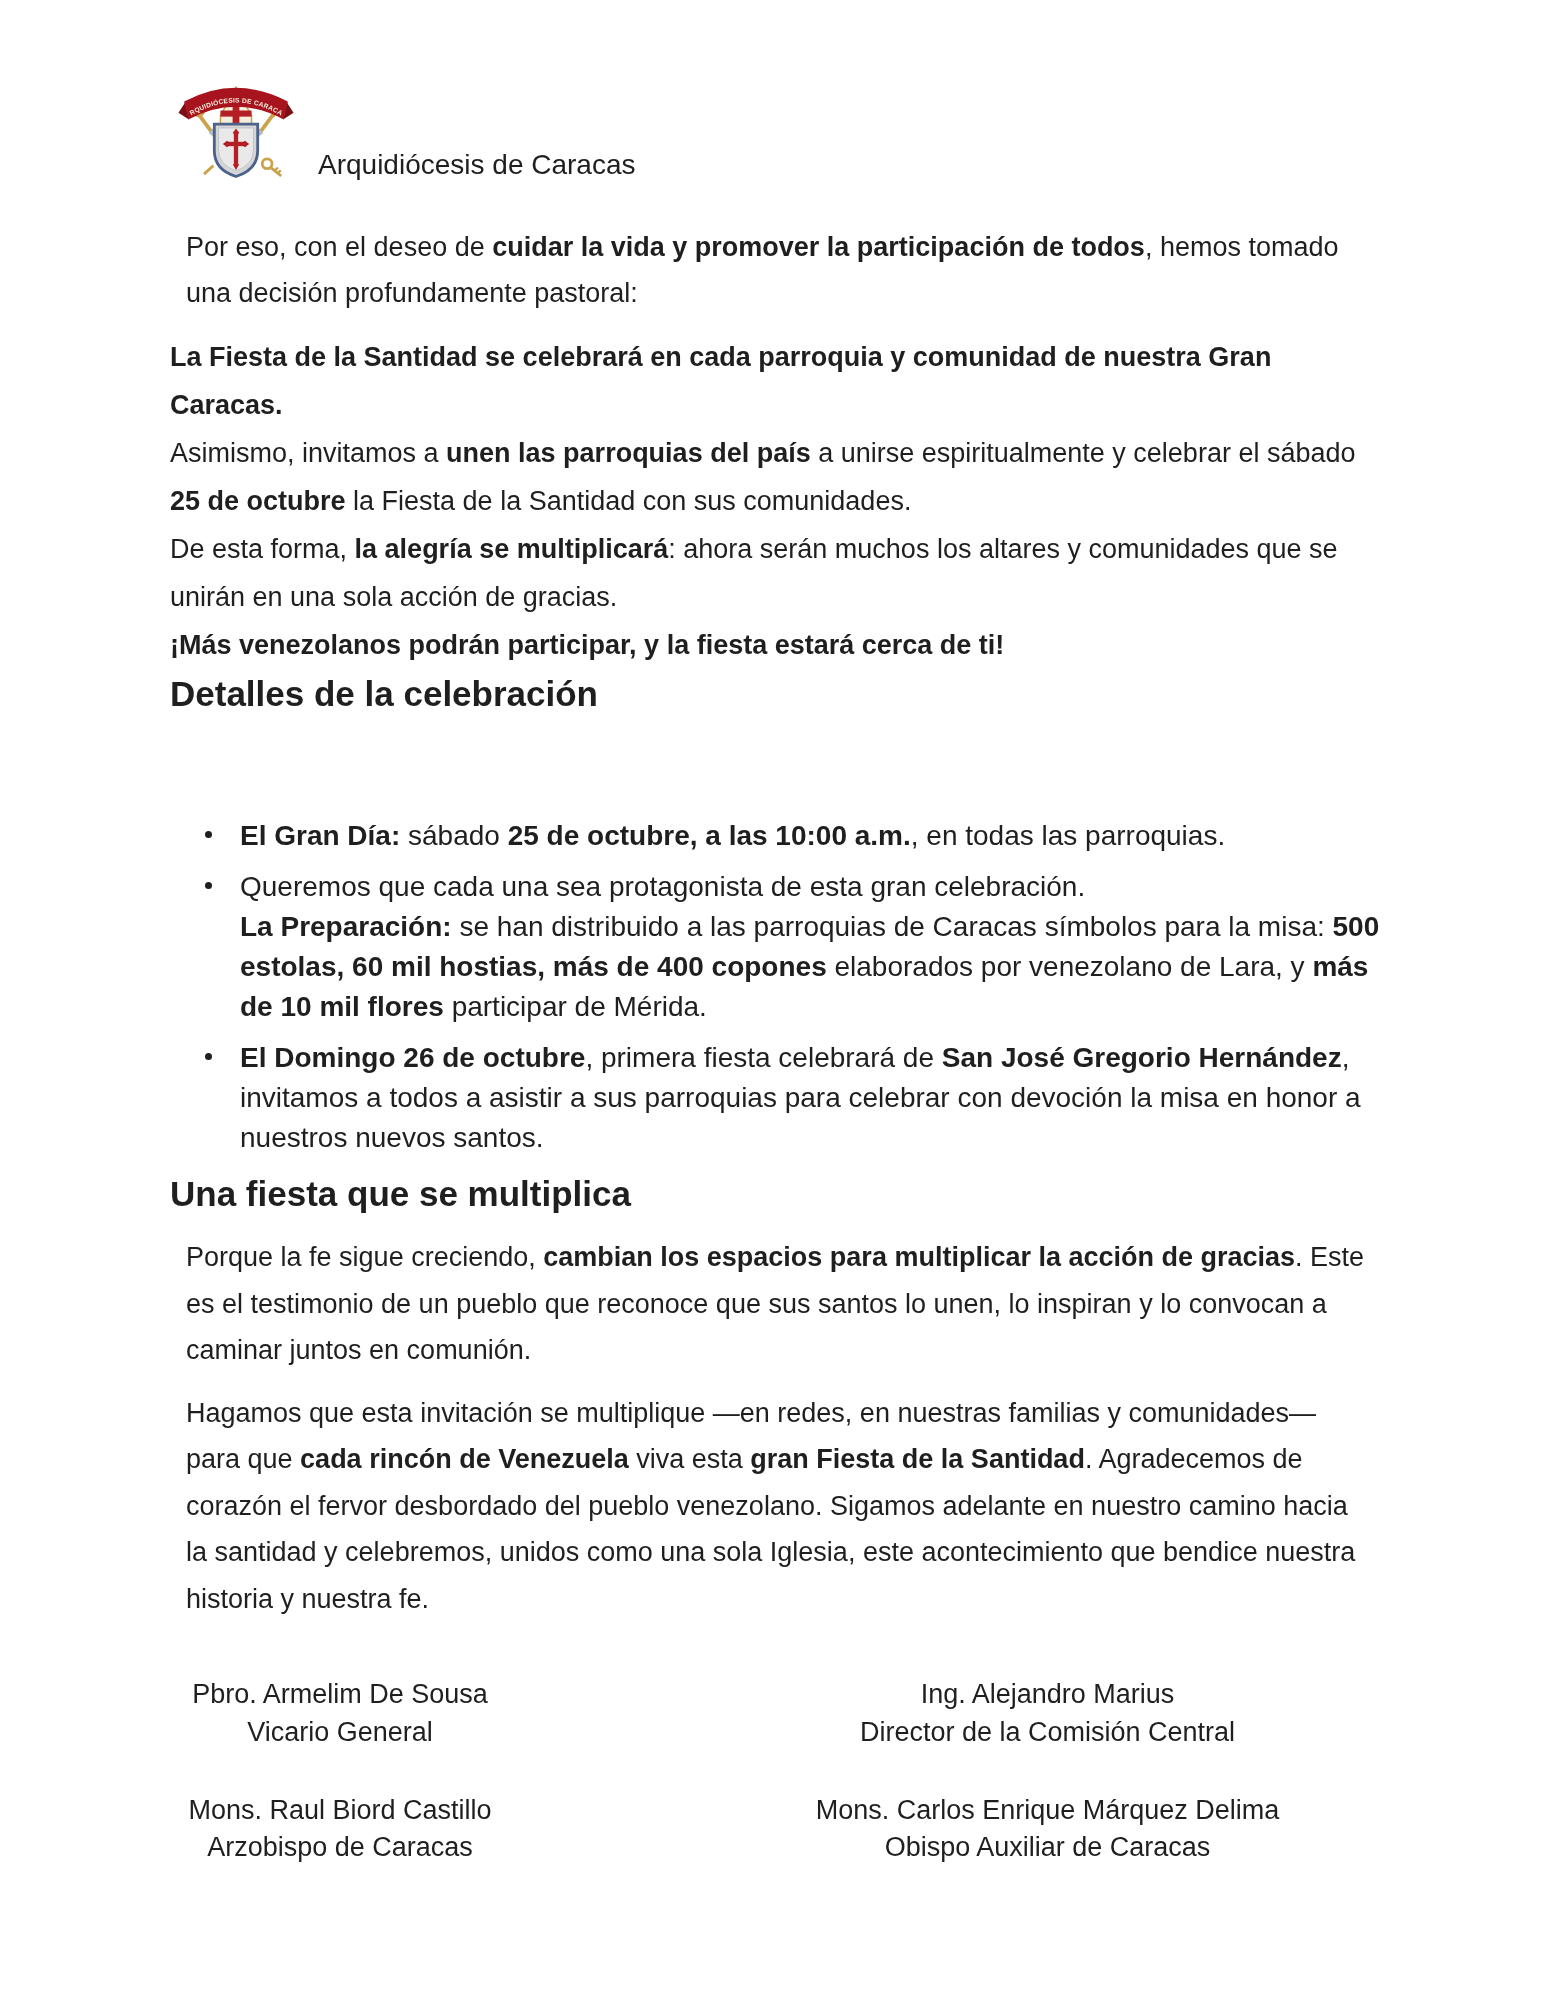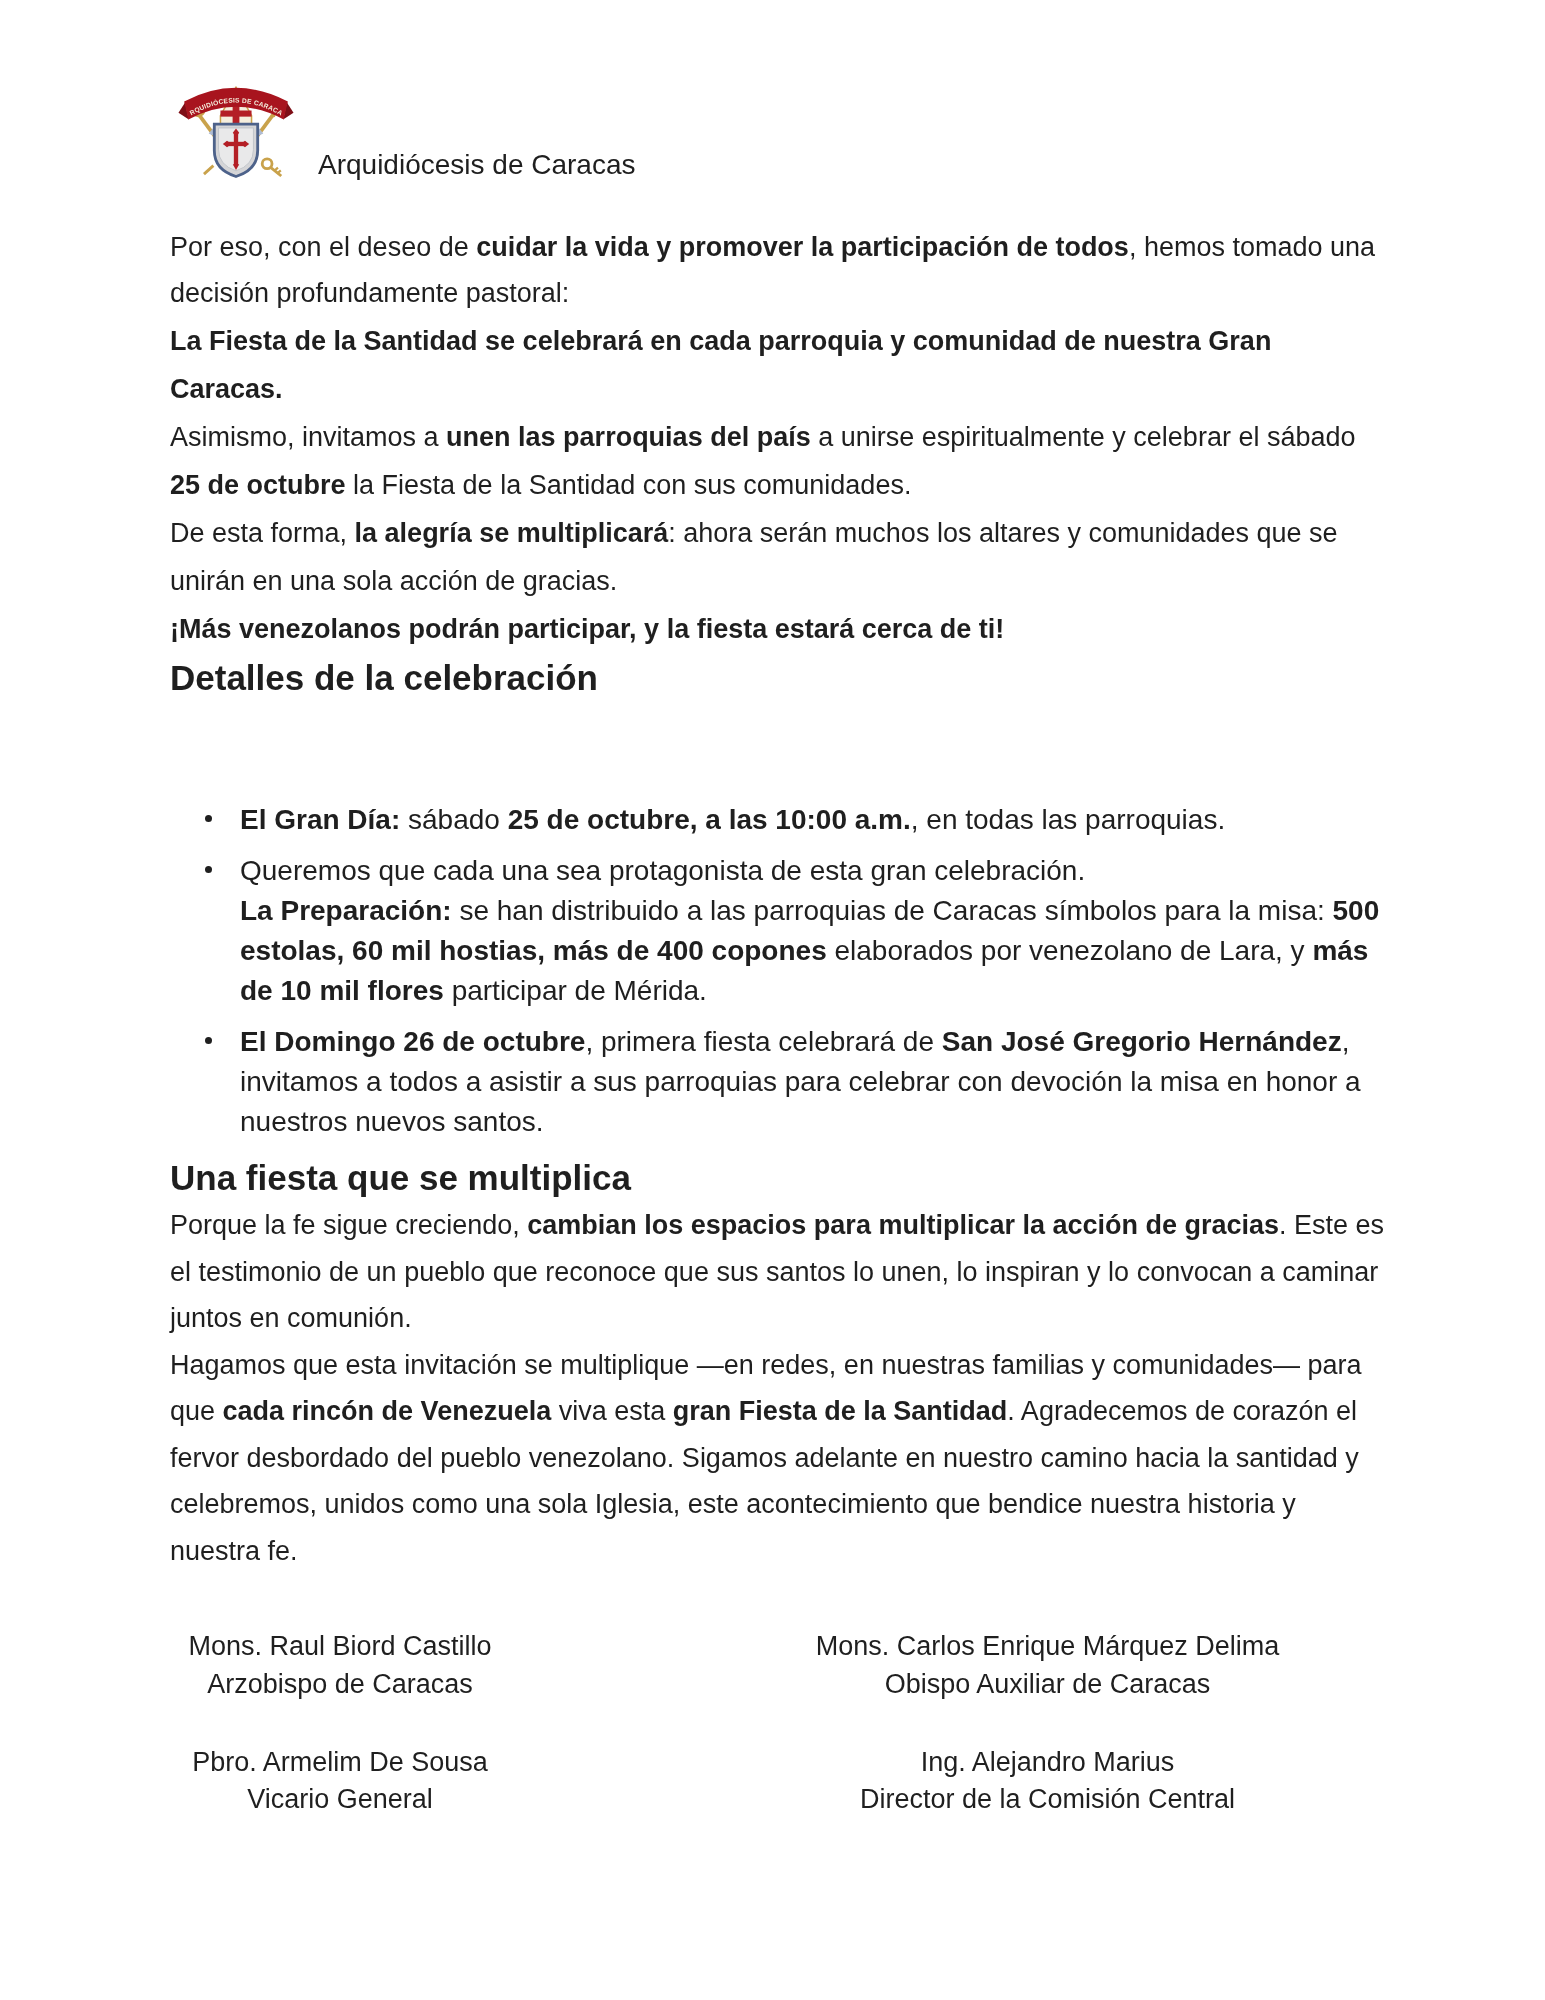--- a/index.html
+++ b/index.html
@@ -5,21 +5,21 @@
   html,body{margin:0;padding:0;background:#e9e9e9;}
   .page{
     width:1545px;height:2000px;background:#ffffff;margin:0 auto;
     font-family:"Liberation Sans",sans-serif;color:#1f1f1f;
     position:relative;overflow:hidden;box-sizing:border-box;
   }
   .content{padding:70px 160px 0 170px;box-sizing:border-box;}
   .doc-header{display:flex;align-items:flex-end;gap:16px;margin-bottom:40px;}
   .logo{width:132px;height:114px;flex:none;display:block;}
   .org-name{font-size:28px;line-height:1;padding-bottom:5px;}
-  p.doc{font-size:27px;line-height:1.72;margin:0;}
+  p.doc{font-size:27px;line-height:1.72;margin:16px;}
   .intro{margin-bottom:14px;}
   .lead-block p{margin:0;line-height:1.78;}
   h2.doc{font-size:35px;font-weight:bold;margin:0;line-height:1.4;}
   .h-detalles{margin-top:30px;}
   ul.doc{list-style:none;margin:98px 0 0 0;padding:0 0 0 33px;font-size:28px;line-height:1.43;}
   ul.doc li{position:relative;padding-left:37px;margin-bottom:11px;}
   ul.doc li::before{
     content:"";position:absolute;left:2px;top:15px;width:7px;height:7px;
     border-radius:50%;background:#1f1f1f;
   }
@@ -112,34 +112,34 @@
     </ul>
 
     <h2 class="doc h-fiesta">Una fiesta que se multiplica</h2>
 
     <p class="doc p-porque"><span>Porque la fe sigue creciendo, </span><strong>cambian los espacios para multiplicar la acción de gracias</strong><span>. Este es el testimonio de un pueblo que reconoce que sus santos lo unen, lo inspiran y lo convocan a caminar juntos en comunión.</span></p>
     <p class="doc p-hagamos"><span>Hagamos que esta invitación se multiplique —en redes, en nuestras familias y comunidades— para que </span><strong>cada rincón de Venezuela</strong><span> viva esta </span><strong>gran Fiesta de la Santidad</strong><span>. Agradecemos de corazón el fervor desbordado del pueblo venezolano. Sigamos adelante en nuestro camino hacia la santidad y celebremos, unidos como una sola Iglesia, este acontecimiento que bendice nuestra historia y nuestra fe.</span></p>
 
     <div class="signatures">
       <div class="sig-row">
         <div class="sig sig-left">
+          <span class="sig-name">Pbro. Armelim De Sousa</span>
+          <span class="sig-title">Vicario General</span>
+        </div>
+        <div class="sig sig-right">
+          <span class="sig-name">Ing. Alejandro Marius</span>
+          <span class="sig-title">Director de la Comisión Central</span>
+        </div>
+      </div>
+      <div class="sig-row">
+        <div class="sig sig-left">
           <span class="sig-name">Mons. Raul Biord Castillo</span>
           <span class="sig-title">Arzobispo de Caracas</span>
         </div>
         <div class="sig sig-right">
           <span class="sig-name">Mons. Carlos Enrique Márquez Delima</span>
           <span class="sig-title">Obispo Auxiliar de Caracas</span>
         </div>
       </div>
-      <div class="sig-row">
-        <div class="sig sig-left">
-          <span class="sig-name">Pbro. Armelim De Sousa</span>
-          <span class="sig-title">Vicario General</span>
-        </div>
-        <div class="sig sig-right">
-          <span class="sig-name">Ing. Alejandro Marius</span>
-          <span class="sig-title">Director de la Comisión Central</span>
-        </div>
-      </div>
     </div>
 
   </div>
 </div>
 
 </body></html>

